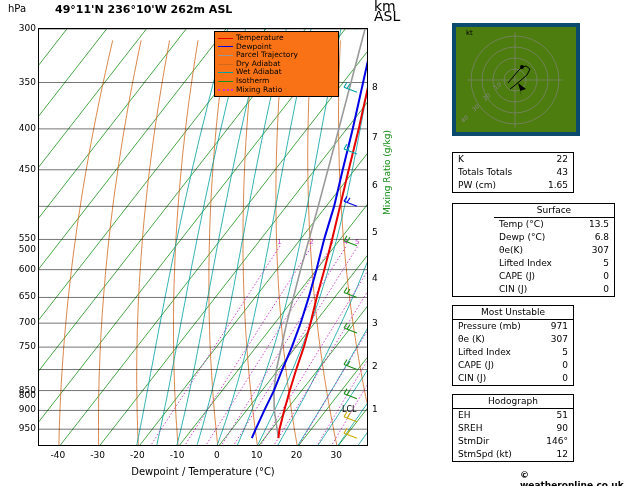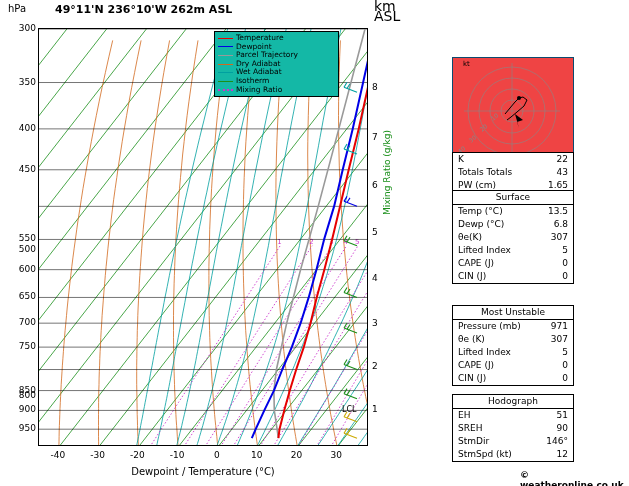--- a/index.html
+++ b/index.html
@@ -10,28 +10,28 @@
   #hpa-label{position:absolute;left:8px;top:3px;font-size:10px;color:#000;}
   #station-label{position:absolute;left:55px;top:3px;font-size:11px;font-weight:bold;color:#000;}
   #km-label{position:absolute;left:374px;top:1px;font-size:14px;color:#000;line-height:10px;text-align:left;}
   .plot-frame{position:absolute;left:38px;top:28px;width:330px;height:418px;border:1px solid #000;box-sizing:border-box;overflow:hidden;background:#fff;}
   .plot-frame svg{position:absolute;left:0;top:0;}
   .ylab{position:absolute;left:2px;width:34px;text-align:right;font-size:9px;color:#000;}
   .kmlab{position:absolute;left:372px;width:20px;text-align:left;font-size:9px;color:#000;}
   .xlab{position:absolute;top:450px;width:40px;text-align:center;font-size:9px;color:#000;}
   #xaxis-title{position:absolute;left:38px;top:466px;width:330px;text-align:center;font-size:10px;color:#000;}
   #mixing-title{position:absolute;left:382px;top:215px;font-size:9px;color:#1a8f1a;transform:rotate(-90deg);transform-origin:left top;white-space:nowrap;}
-  #legend{position:absolute;left:214px;top:31px;width:117px;border:1px solid #000;background:#14b8a6;padding:2px 3px;font-size:7.5px;line-height:8.6px;}
+  #legend{position:absolute;left:214px;top:31px;width:117px;border:1px solid #000;background:#f97316;padding:2px 3px;font-size:7.5px;line-height:8.6px;}
   .lg-row{display:flex;align-items:center;height:8.6px;}
   .lg-swatch{width:15px;height:0;border-top:1.6px solid #000;margin-right:3px;flex:none;}
   .lcl-label{position:absolute;font-size:8px;color:#000;}
   
   #right-panel{position:absolute;left:400px;top:0;width:229px;height:486px;}
   #date-title{position:absolute;left:6px;top:3px;font-size:11px;color:#000;white-space:nowrap;}
-  #hodo-box{position:absolute;left:52px;top:23px;width:120px;height:105px;border:1px solid #0c4a6e;background:#ef4444;margin-top:34px;}
+  #hodo-box{position:absolute;left:52px;top:23px;width:120px;height:105px;border:4px solid #0c4a6e;background:#4d7c0f;}
   #hodo-kt{position:absolute;left:10px;top:2px;font-size:7px;color:#000;}
   .tbl{position:absolute;left:52px;border:1px solid #000;background:#fff;font-size:9px;}
   .tbl .row{display:flex;justify-content:space-between;padding:0 5px;height:13px;line-height:13px;}
   .tbl .hdr{text-align:center;display:block;height:13px;line-height:13px;border-bottom:1px solid #000;}
   .tbl .row span{white-space:nowrap;}
   #credit{position:absolute;left:120px;top:470px;font-size:9px;color:#000;font-weight:bold;}
 </style>
 </head>
 <body>
 
@@ -282,21 +282,21 @@
       <div class="row">
         <span>Totals Totals</span>
         <span>43</span>
       </div>
       <div class="row">
         <span>PW (cm)</span>
         <span>1.65</span>
       </div>
     </div>
 
-    <div class="tbl" id="tbl-surface" style="top:190px;width:120px;">
+    <div class="tbl" id="tbl-surface" style="top:203px;width:120px;padding-left:41px;">
       <div class="hdr">Surface</div>
       <div class="row">
         <span>Temp (°C)</span>
         <span>13.5</span>
       </div>
       <div class="row">
         <span>Dewp (°C)</span>
         <span>6.8</span>
       </div>
       <div class="row">

